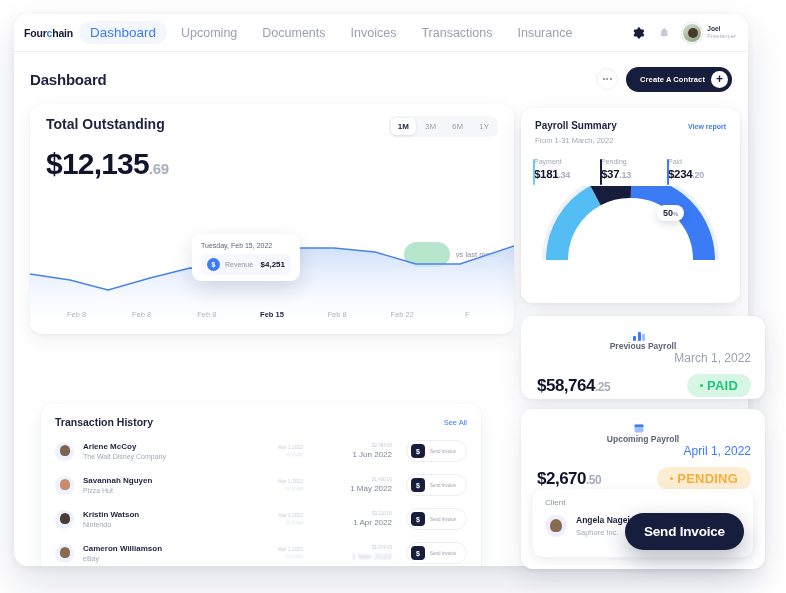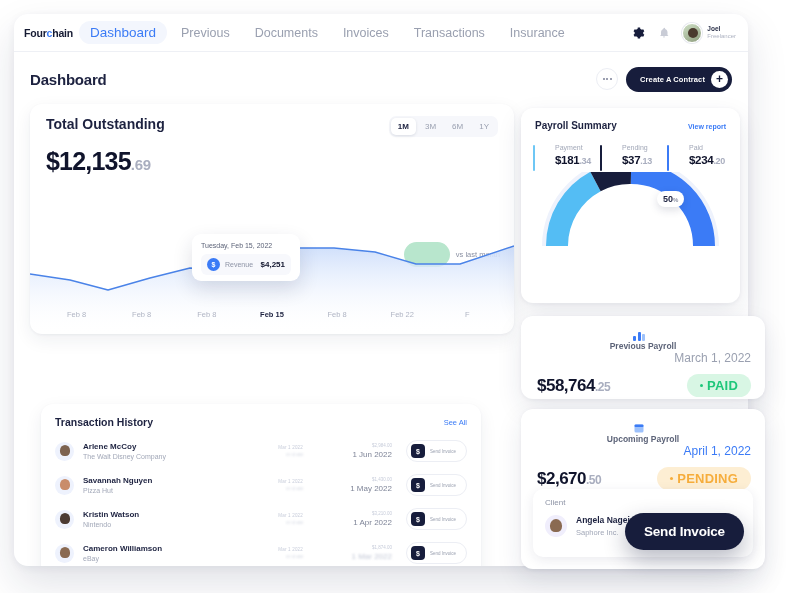--- a/index.html
+++ b/index.html
@@ -99,21 +99,21 @@
   .out-title { font-size: 14px; color: #1d2240; font-weight: bold; }
   .range {
     margin-left: auto; display: flex; align-items: center; gap: 2px;
     background: #f6f7fb; border-radius: 7px; padding: 2px;
   }
   .range span {
     font-size: 8px; color: #9aa0b0; padding: 4px 7px; border-radius: 5px; cursor: pointer;
   }
   .range span.sel { background: #fff; color: #1d2240; font-weight: bold; box-shadow: 0 1px 3px rgba(20,30,60,.12); }
   .amount { padding: 10px 16px 0 16px; }
-  .amount .big { font-size: 25px; font-weight: bold; color: #10142c; letter-spacing: -.8px; }
+  .amount .big { font-size: 30px; font-weight: bold; color: #10142c; letter-spacing: -.8px; }
   .amount .cents { font-size: 15px; font-weight: bold; color: #a9aebf; letter-spacing: -.3px; }
   .vs-row {
     position: absolute; right: 14px; top: 138px; display: flex; align-items: center; gap: 6px;
   }
   .vs-pill { width: 46px; height: 25px; border-radius: 13px; background: #b8e6cd; }
   .vs-text { font-size: 7.5px; color: #8b91a3; }
 
   .chartbox { position: absolute; left: 0; right: 0; top: 118px; bottom: 0; }
   .xaxis {
     position: absolute; left: 0; right: 0; bottom: 10px; height: 14px;
@@ -186,21 +186,21 @@
     position: absolute; left: 521px; top: 108px; width: 219px; height: 195px;
     z-index: 5; background:#fff; border-radius: 12px;
     box-shadow: 0 10px 26px rgba(28,38,74,.10), 0 1px 4px rgba(28,38,74,.06);
     overflow: hidden;
   }
   .pr-head { display: flex; align-items: baseline; padding: 12px 14px 0 14px; }
   .pr-title { font-size: 10px; font-weight: bold; color: #1d2240; }
   .pr-view { margin-left: auto; font-size: 7px; color: #3b7bf6; font-weight: bold; cursor: pointer; }
   .pr-sub { font-size: 7.5px; color: #a2a8b8; padding: 5px 14px 0 14px; }
   .pr-stats { display: flex; padding: 13px 12px 0 12px; gap: 6px; }
-  .pr-stat { flex: 1; padding-left: 22px; position: relative; }
+  .pr-stat { flex: 1; padding-left: 1px; position: relative; }
   .pr-stat::before {
     content: ""; position: absolute; left: 0; top: 1px; width: 2px; height: 26px; border-radius: 2px;
   }
   .pr-stat.s1::before { background: #6ec7f5; }
   .pr-stat.s2::before { background: #171d3c; }
   .pr-stat.s3::before { background: #3b7bf6; }
   .pr-k { font-size: 7px; color: #a2a8b8; }
   .pr-v { font-size: 11.5px; font-weight: bold; color: #10142c; margin-top: 3px; letter-spacing: -.3px; }
   .pr-v .c { color: #a9aebf; font-size: 9px; }
   .gauge-wrap { position: relative; margin-top: 6px; height: 78px; }
@@ -271,21 +271,21 @@
 <body>
 
 <div class="stage">
   <div class="app-window">
 
     <div class="topnav">
       <div class="logo"><span>Four</span><span class="hl">c</span><span>hain</span></div>
 
       <div class="nav-items">
         <div class="nav-item active">Dashboard</div>
-        <div class="nav-item">Previous</div>
+        <div class="nav-item">Upcoming</div>
         <div class="nav-item">Documents</div>
         <div class="nav-item">Invoices</div>
         <div class="nav-item">Transactions</div>
         <div class="nav-item">Insurance</div>
       </div>
 
       <div class="nav-right">
         <div class="icon-btn">
           <svg width="14" height="14" viewBox="0 0 24 24" fill="#171d3c">
               <path d="M12 8a4 4 0 100 8 4 4 0 000-8zm0 6a2 2 0 110-4 2 2 0 010 4z"></path>
@@ -463,20 +463,21 @@
 
       </div>
     </div>
   </div>
 
   <div class="payroll-card">
     <div class="pr-head">
       <div class="pr-title">Payroll Summary</div>
       <div class="pr-view">View report</div>
     </div>
+    <div class="pr-sub">From 1-31 March, 2022</div>
     <div class="pr-stats">
       <div class="pr-stat s1">
         <div class="pr-k">Payment</div>
         <div class="pr-v"><span>$181</span><span class="c">.34</span></div>
       </div>
       <div class="pr-stat s2">
         <div class="pr-k">Pending</div>
         <div class="pr-v"><span>$37</span><span class="c">.13</span></div>
       </div>
       <div class="pr-stat s3">

